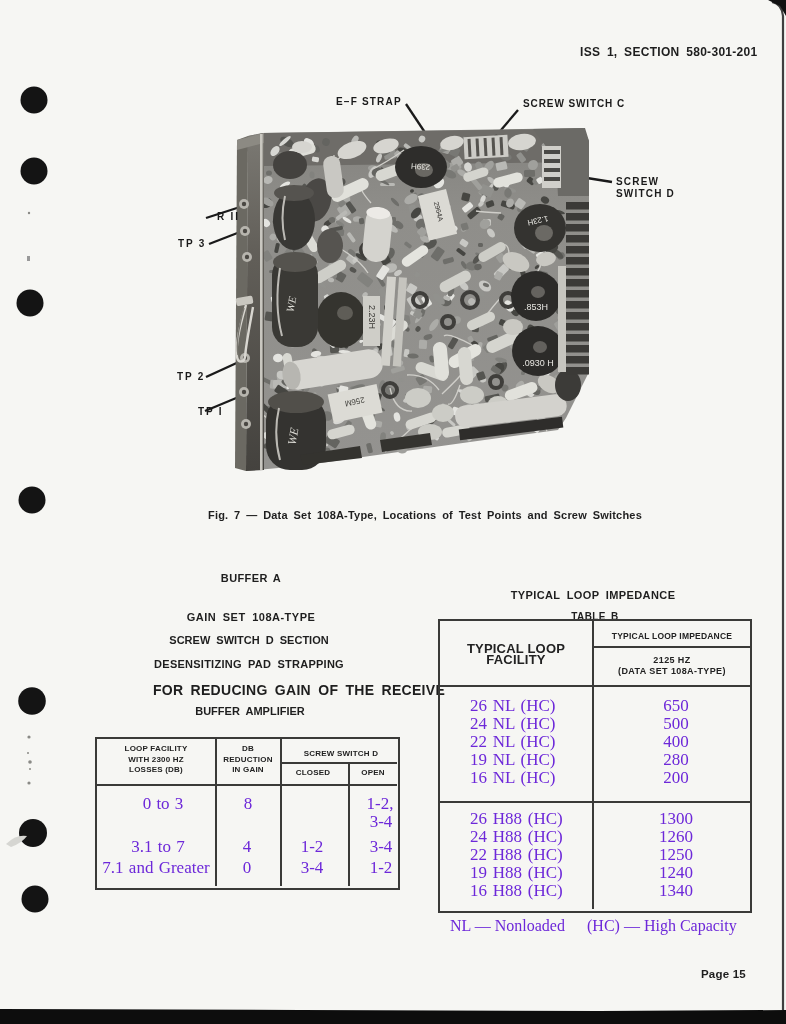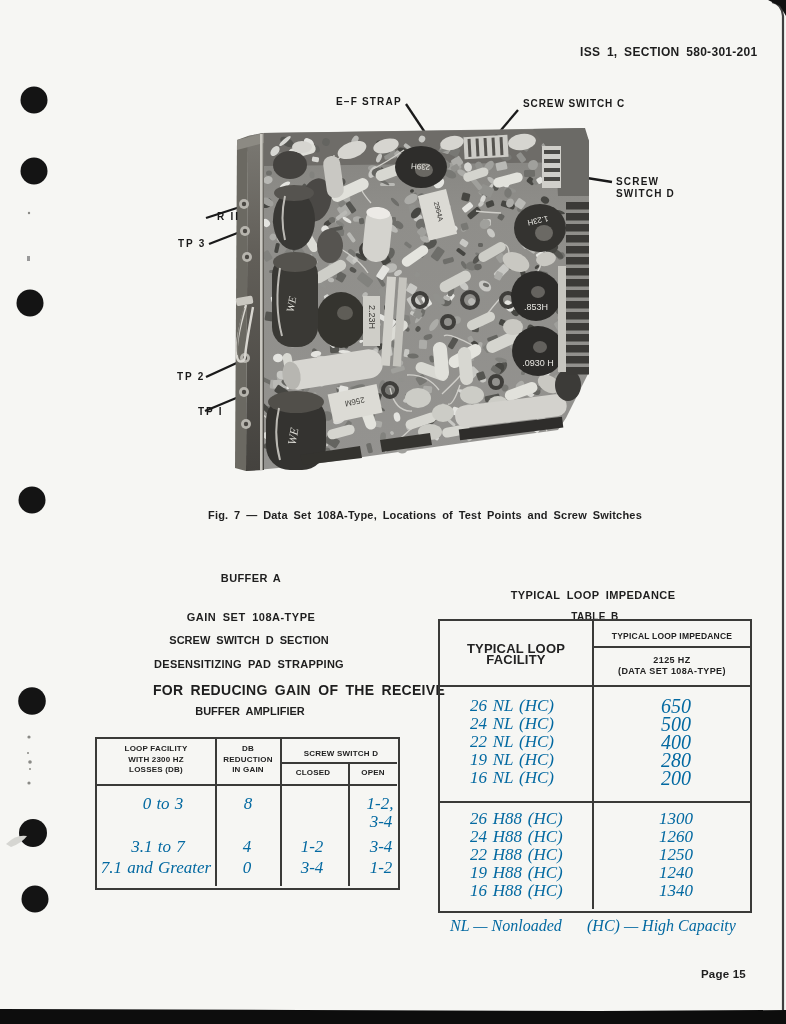--- a/index.html
+++ b/index.html
@@ -1,21 +1,21 @@
 <!DOCTYPE html>
 <html><head>
 <meta charset="utf-8">
 <style>
   html,body{margin:0;padding:0;}
   body{width:786px;height:1024px;position:relative;background:#f6f6f3;overflow:hidden;
        font-family:"Liberation Sans",sans-serif;}
   .abs{position:absolute;white-space:nowrap;}
   .b{font-weight:bold;color:#1e1e1e;}
   .cx{transform:translateX(-50%);}
-  .serif{font-family:"Liberation Serif",serif;color:#0369a1;font-style:italic;}
+  .serif{font-family:"Liberation Serif",serif;color:#6d28d9;}
   .lbl{font-weight:bold;font-size:10px;letter-spacing:1.2px;color:#1a1a1a;}
   .th{font-weight:bold;font-size:8px;letter-spacing:0.2px;color:#222;text-align:center;line-height:10.5px;}
 </style>
 </head>
 <body>
 
 <svg class="abs" style="left:0;top:0" width="786" height="1024" viewBox="0 0 786 1024">
 
 <g>
 <circle cx="34" cy="100" r="13.5" fill="#141414"></circle>
@@ -923,21 +923,21 @@
 <div class="abs th cx" style="left:516px;top:644px;font-size:13px;">TYPICAL LOOP<br>FACILITY</div>
 
 <div class="abs th cx" style="left:672px;top:631px;font-size:8.5px;">TYPICAL LOOP IMPEDANCE</div>
 
 <div class="abs th cx" style="left:672px;top:655px;font-size:9px;letter-spacing:0.4px;line-height:11px;">2125 HZ<br>(DATA SET 108A-TYPE)</div>
 
 <div class="abs" style="left:438px;top:801px;width:312px;height:1.5px;background:#3a3a38;"></div>
 
 <div class="abs serif" style="left:470px;top:697px;font-size:17px;line-height:18px;word-spacing:1.5px;">26 NL (HC)<br>24 NL (HC)<br>22 NL (HC)<br>19 NL (HC)<br>16 NL (HC)</div>
 
-<div class="abs serif cx" style="left:676px;top:697px;font-size:20px;line-height:18px;text-align:left;">650<br>500<br>400<br>280<br>200</div>
+<div class="abs serif cx" style="left:676px;top:697px;font-size:17px;line-height:18px;text-align:left;">650<br>500<br>400<br>280<br>200</div>
 
 <div class="abs serif" style="left:470px;top:810px;font-size:17px;line-height:18px;word-spacing:1.5px;">26 H88 (HC)<br>24 H88 (HC)<br>22 H88 (HC)<br>19 H88 (HC)<br>16 H88 (HC)</div>
 
 <div class="abs serif cx" style="left:676px;top:810px;font-size:17px;line-height:18px;text-align:left;">1300<br>1260<br>1250<br>1240<br>1340</div>
 
 <div class="abs serif" style="left:450px;top:917px;font-size:16px;">NL — Nonloaded</div>
 
 <div class="abs serif" style="left:587px;top:917px;font-size:16px;">(HC) — High Capacity</div>
 
 <div class="abs b" style="left:701px;top:968px;font-size:11.5px;letter-spacing:0.2px;">Page 15</div>

